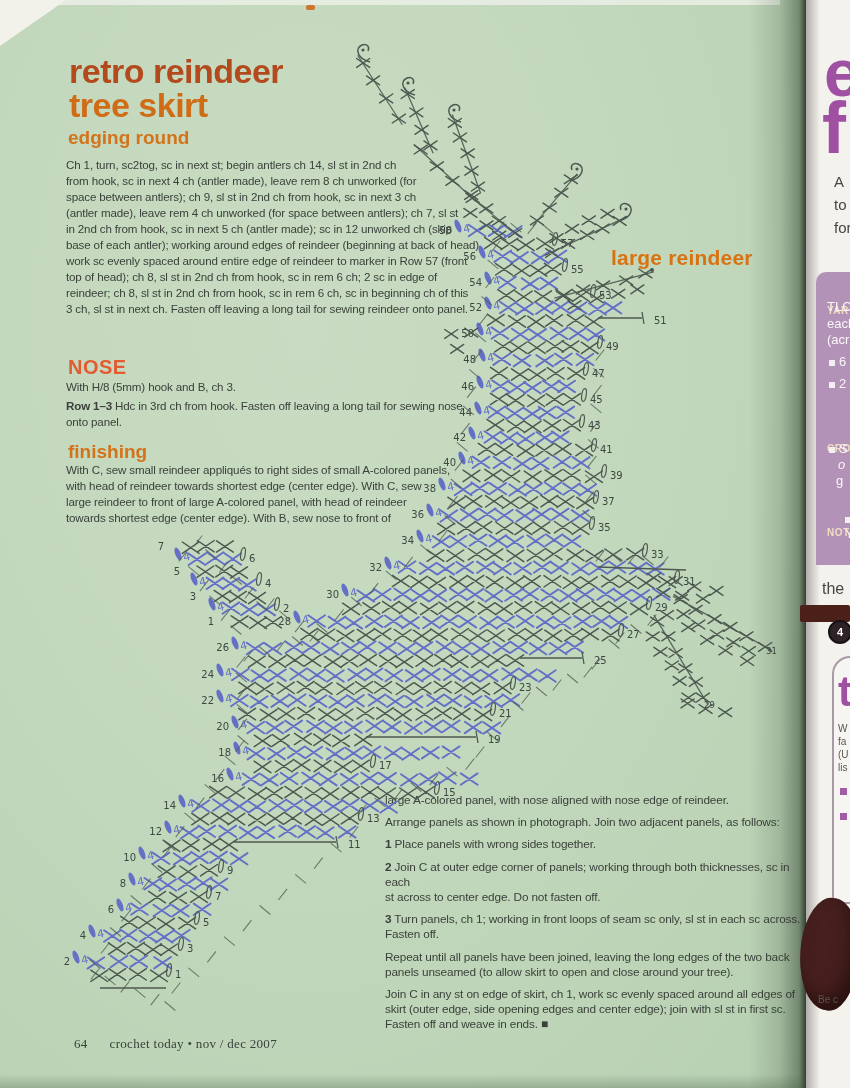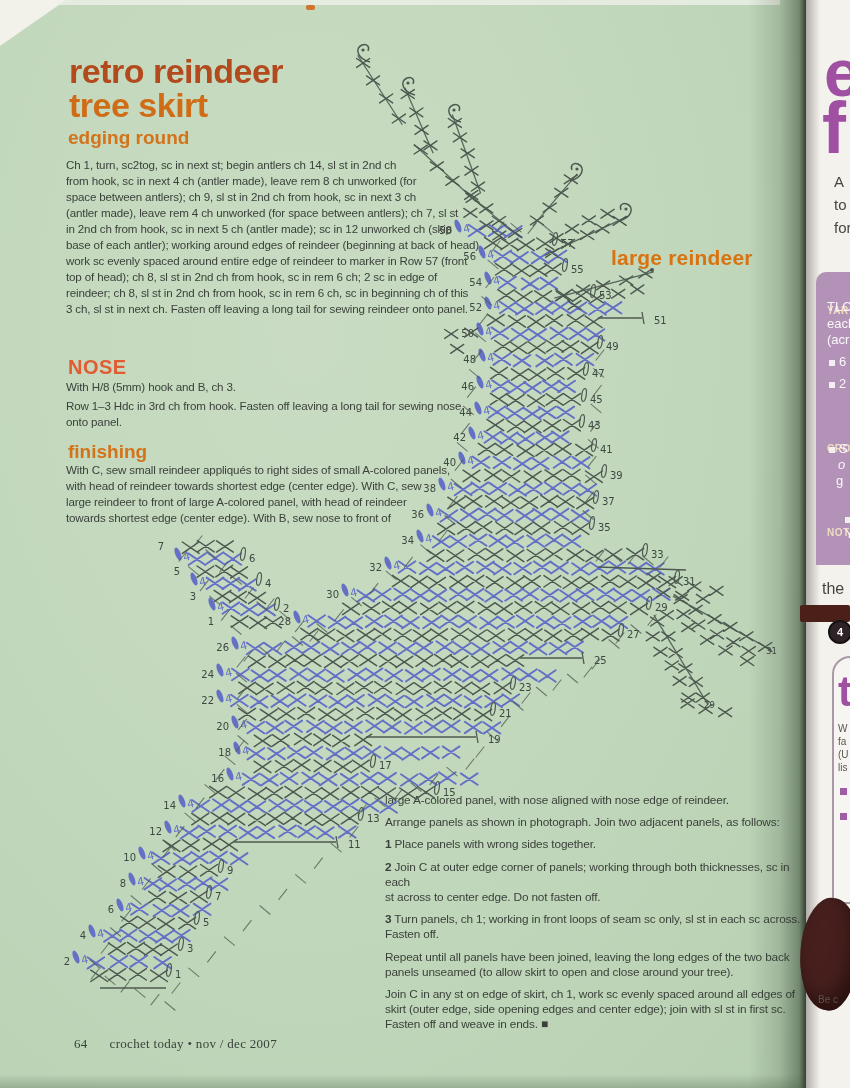--- a/index.html
+++ b/index.html
@@ -17,21 +17,21 @@
     background:linear-gradient(to right, rgba(40,60,40,0), rgba(40,60,40,.18) 55%, rgba(30,46,30,.45) 88%, #33402f 100%);}
   #speck{left:306px;top:5px;width:9px;height:5px;background:#d2691e;border-radius:2px;opacity:.9;}
 
   .t1{font-weight:bold;font-size:34px;letter-spacing:-0.5px;color:#b34a1d;}
   .t2{font-weight:bold;font-size:34px;letter-spacing:-0.5px;color:#cf6c15;}
   .h-orange{font-weight:bold;font-size:19px;color:#d3731a;letter-spacing:0;}
   .h-nose{font-weight:bold;font-size:20px;color:#e25b31;letter-spacing:.5px;}
   .bodytxt{font-size:11.6px;line-height:16px;letter-spacing:-0.15px;color:#3a403a;}
   .bodytxt2{font-size:11.8px;line-height:15.2px;letter-spacing:-0.15px;color:#3a403a;}
   .bodytxt2 .para{margin-bottom:7px;}
-  .bodytxt b{font-weight:normal;}
+  .bodytxt b{font-weight:bold;}
   #large-reindeer-label{font-weight:bold;font-size:21px;color:#d97312;letter-spacing:.2px;}
   #footer{font-family:"Liberation Serif",serif;font-size:13px;color:#39413a;letter-spacing:.3px;}
   #footer .num{margin-right:22px;margin-left:24px;}
 
   
   #right-page{left:806px;top:0;width:44px;height:1088px;background:#f4f2ed;}
   #rp-shadow{left:806px;top:0;width:14px;height:1088px;
     background:linear-gradient(to right, rgba(70,60,62,.38), rgba(70,60,62,0));}
   .rp-big{font-weight:bold;color:#a050a2;line-height:.9;}
   .rp-teaser{font-size:15px;color:#4a4540;line-height:23px;}

